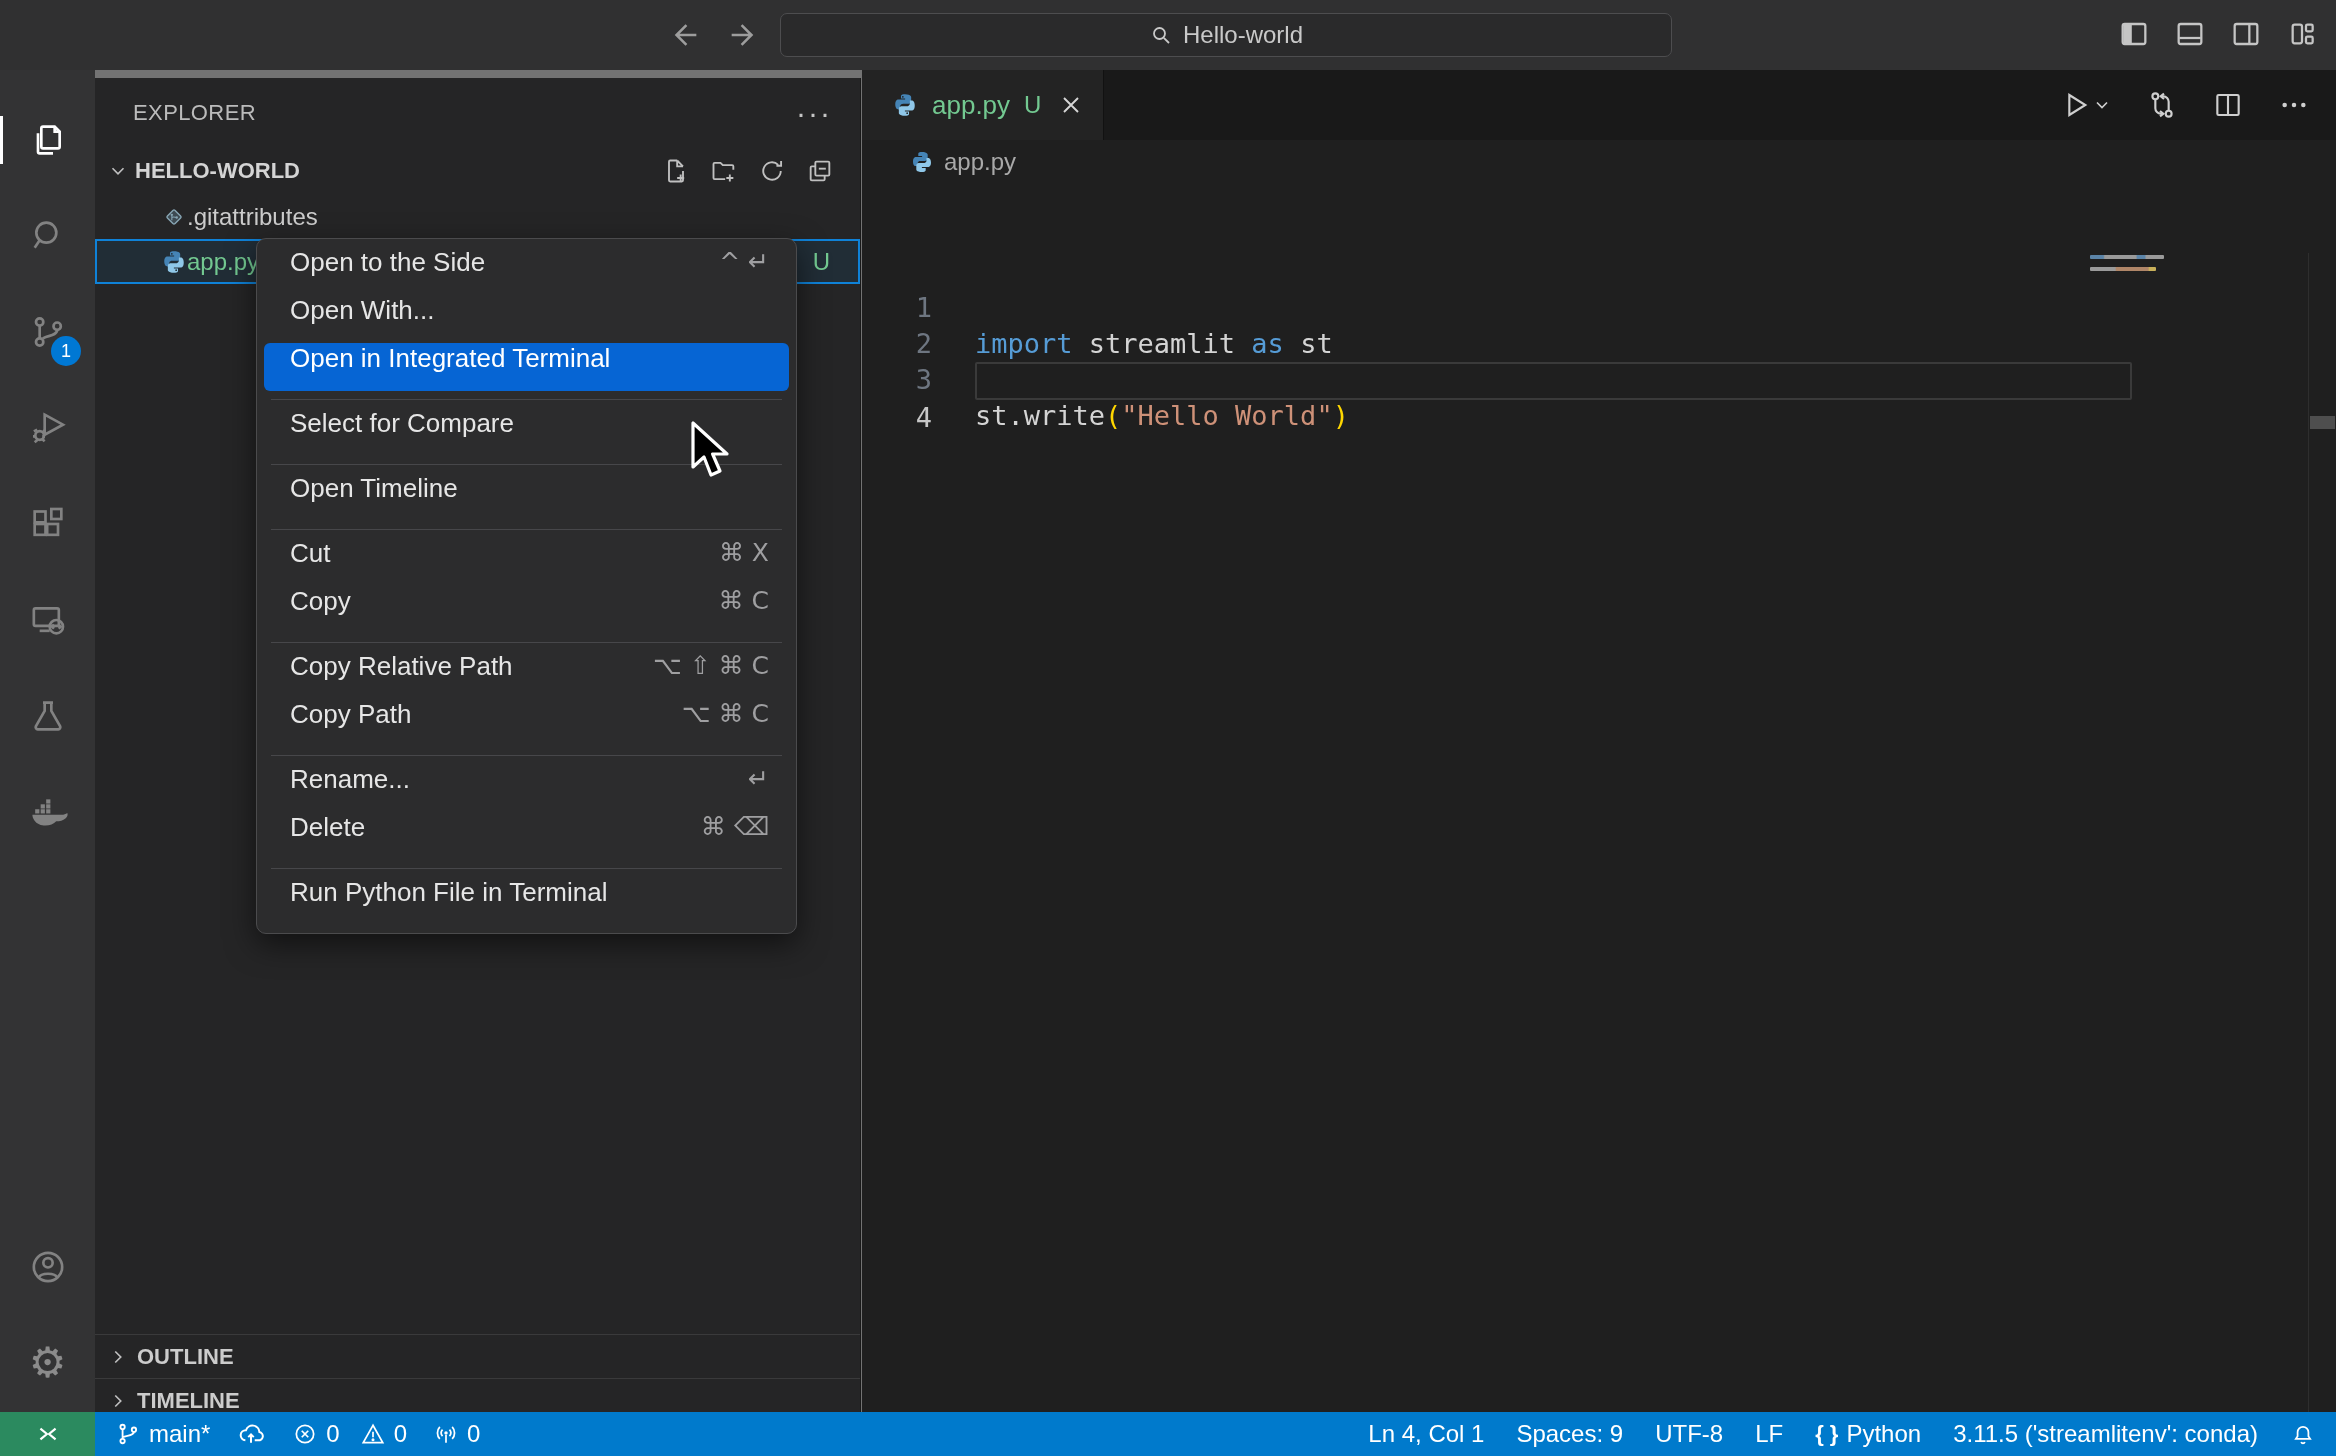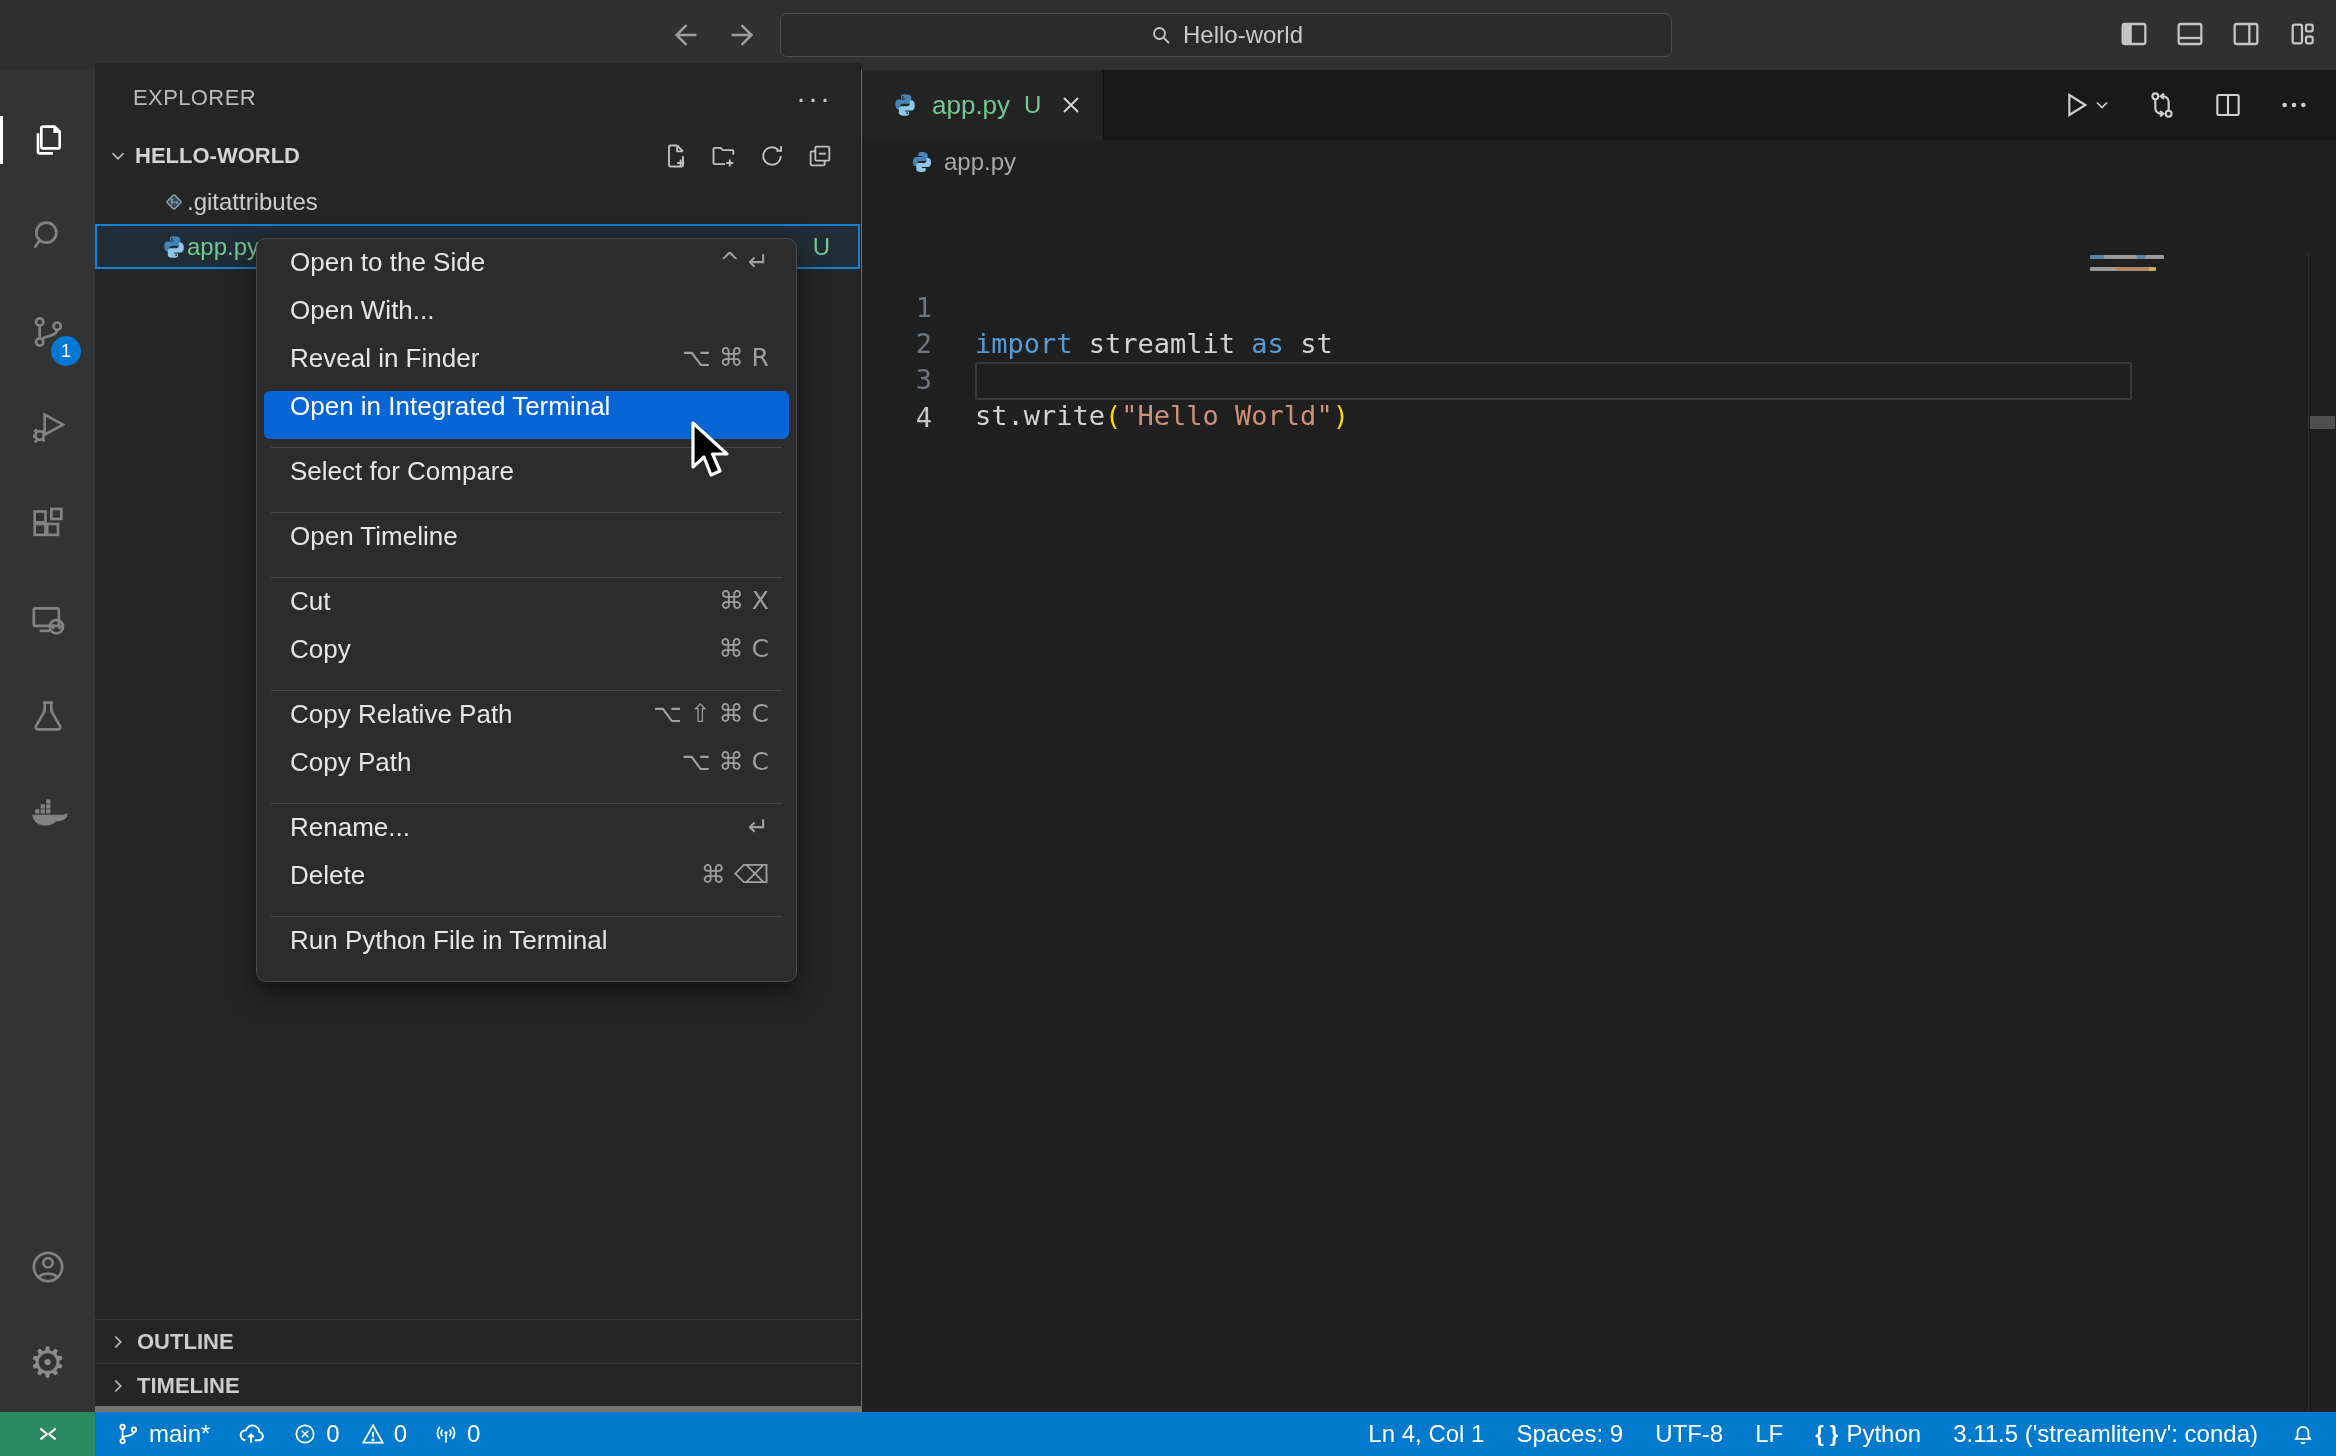--- a/index.html
+++ b/index.html
@@ -30,21 +30,21 @@
   .act-item { position:absolute; left:0; width:95px; height:96px; display:flex; align-items:center; justify-content:center; color:#828282; }
   .act-item.active { color:#ffffff; }
   .act-item.active::before { content:""; position:absolute; left:0; top:24px; width:3px; height:48px; background:#ffffff; }
   .act-badge {
     position:absolute; right:14px; bottom:14px; min-width:30px; height:30px; border-radius:15px;
     background:#0078d4; color:#fff; font-size:18px; display:flex; align-items:center; justify-content:center;
   }
   .gear-glyph { font-size:42px; line-height:1; color:#8b8b8b; font-family:"DejaVu Sans", sans-serif; }
 
   
-  #sidebar { position:absolute; left:95px; top:63px; width:766px; height:1343px; background:#252526; border-right:1px solid #191919; }
+  #sidebar { position:absolute; left:95px; top:78px; width:766px; height:1343px; background:#252526; border-right:1px solid #191919; }
   #sidebar-header { position:absolute; left:0; top:0; width:100%; height:70px; display:flex; align-items:center; padding:0 28px 0 38px; }
   #sidebar-title { font-size:22px; color:#bbbbbb; letter-spacing:.4px; }
   #sidebar-more { margin-left:auto; color:#c5c5c5; font-size:30px; letter-spacing:2px; line-height:10px; }
   #folder-header { position:absolute; left:0; top:70px; width:100%; height:46px; display:flex; align-items:center; padding:0 26px 0 12px; }
   .chev { width:22px; height:22px; color:#c0c0c0; flex:none; }
   #folder-name { font-weight:bold; font-size:22px; color:#d4d4d4; margin-left:6px; }
   #folder-actions { margin-left:auto; display:flex; gap:20px; color:#c0c0c0; }
   .mini-btn { width:28px; height:28px; }
   #file-list { position:absolute; left:0; top:116px; width:100%; }
   .file-row { position:relative; height:45px; display:flex; align-items:center; padding-left:66px; font-size:24px; color:#cccccc; }
@@ -494,24 +494,20 @@
   </div>
 
   <div id="context-menu">
       <div class="ctx-item">
         <span>Open to the Side</span>
         <span class="ctx-short">^ ↵</span>
       </div>
       <div class="ctx-item">
         <span>Open With...</span>
       </div>
-      <div class="ctx-item">
-        <span>Reveal in Finder</span>
-        <span class="ctx-short">⌥ ⌘ R</span>
-      </div>
       <div class="ctx-item hl">
         <span>Open in Integrated Terminal</span>
       </div>
       <div class="ctx-sep"></div>
       <div class="ctx-item">
         <span>Select for Compare</span>
       </div>
       <div class="ctx-sep"></div>
       <div class="ctx-item">
         <span>Open Timeline</span>

